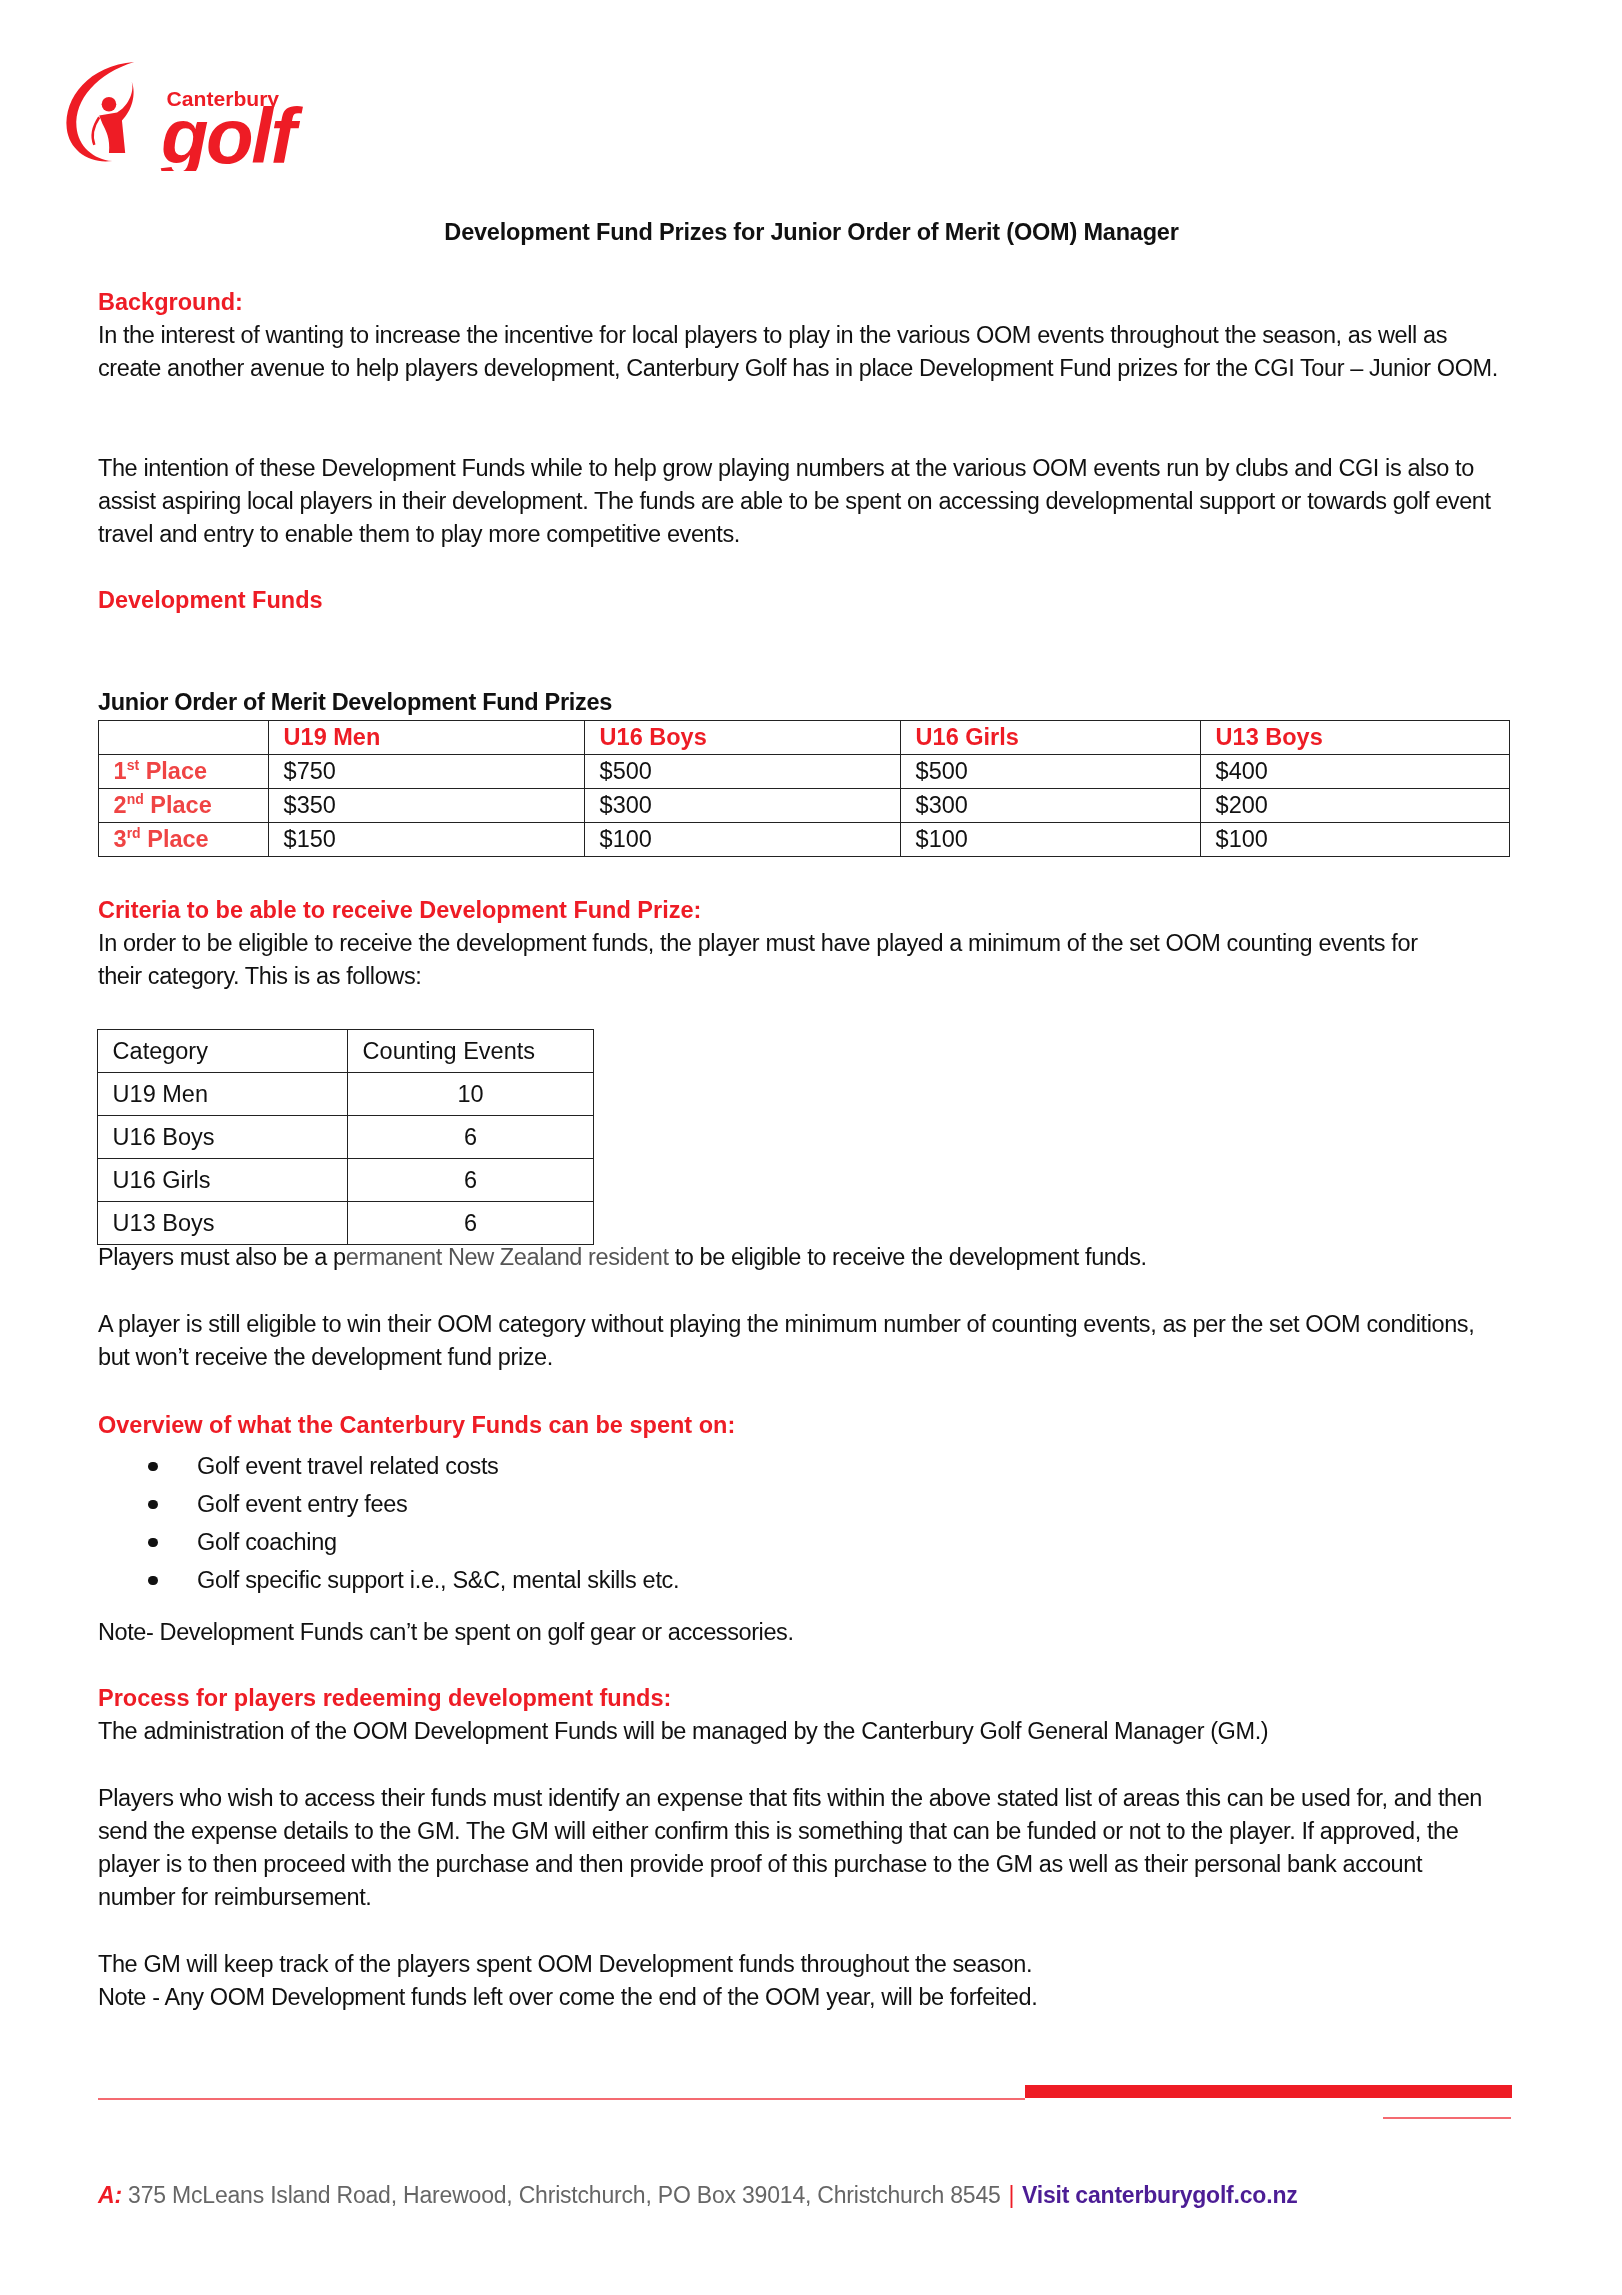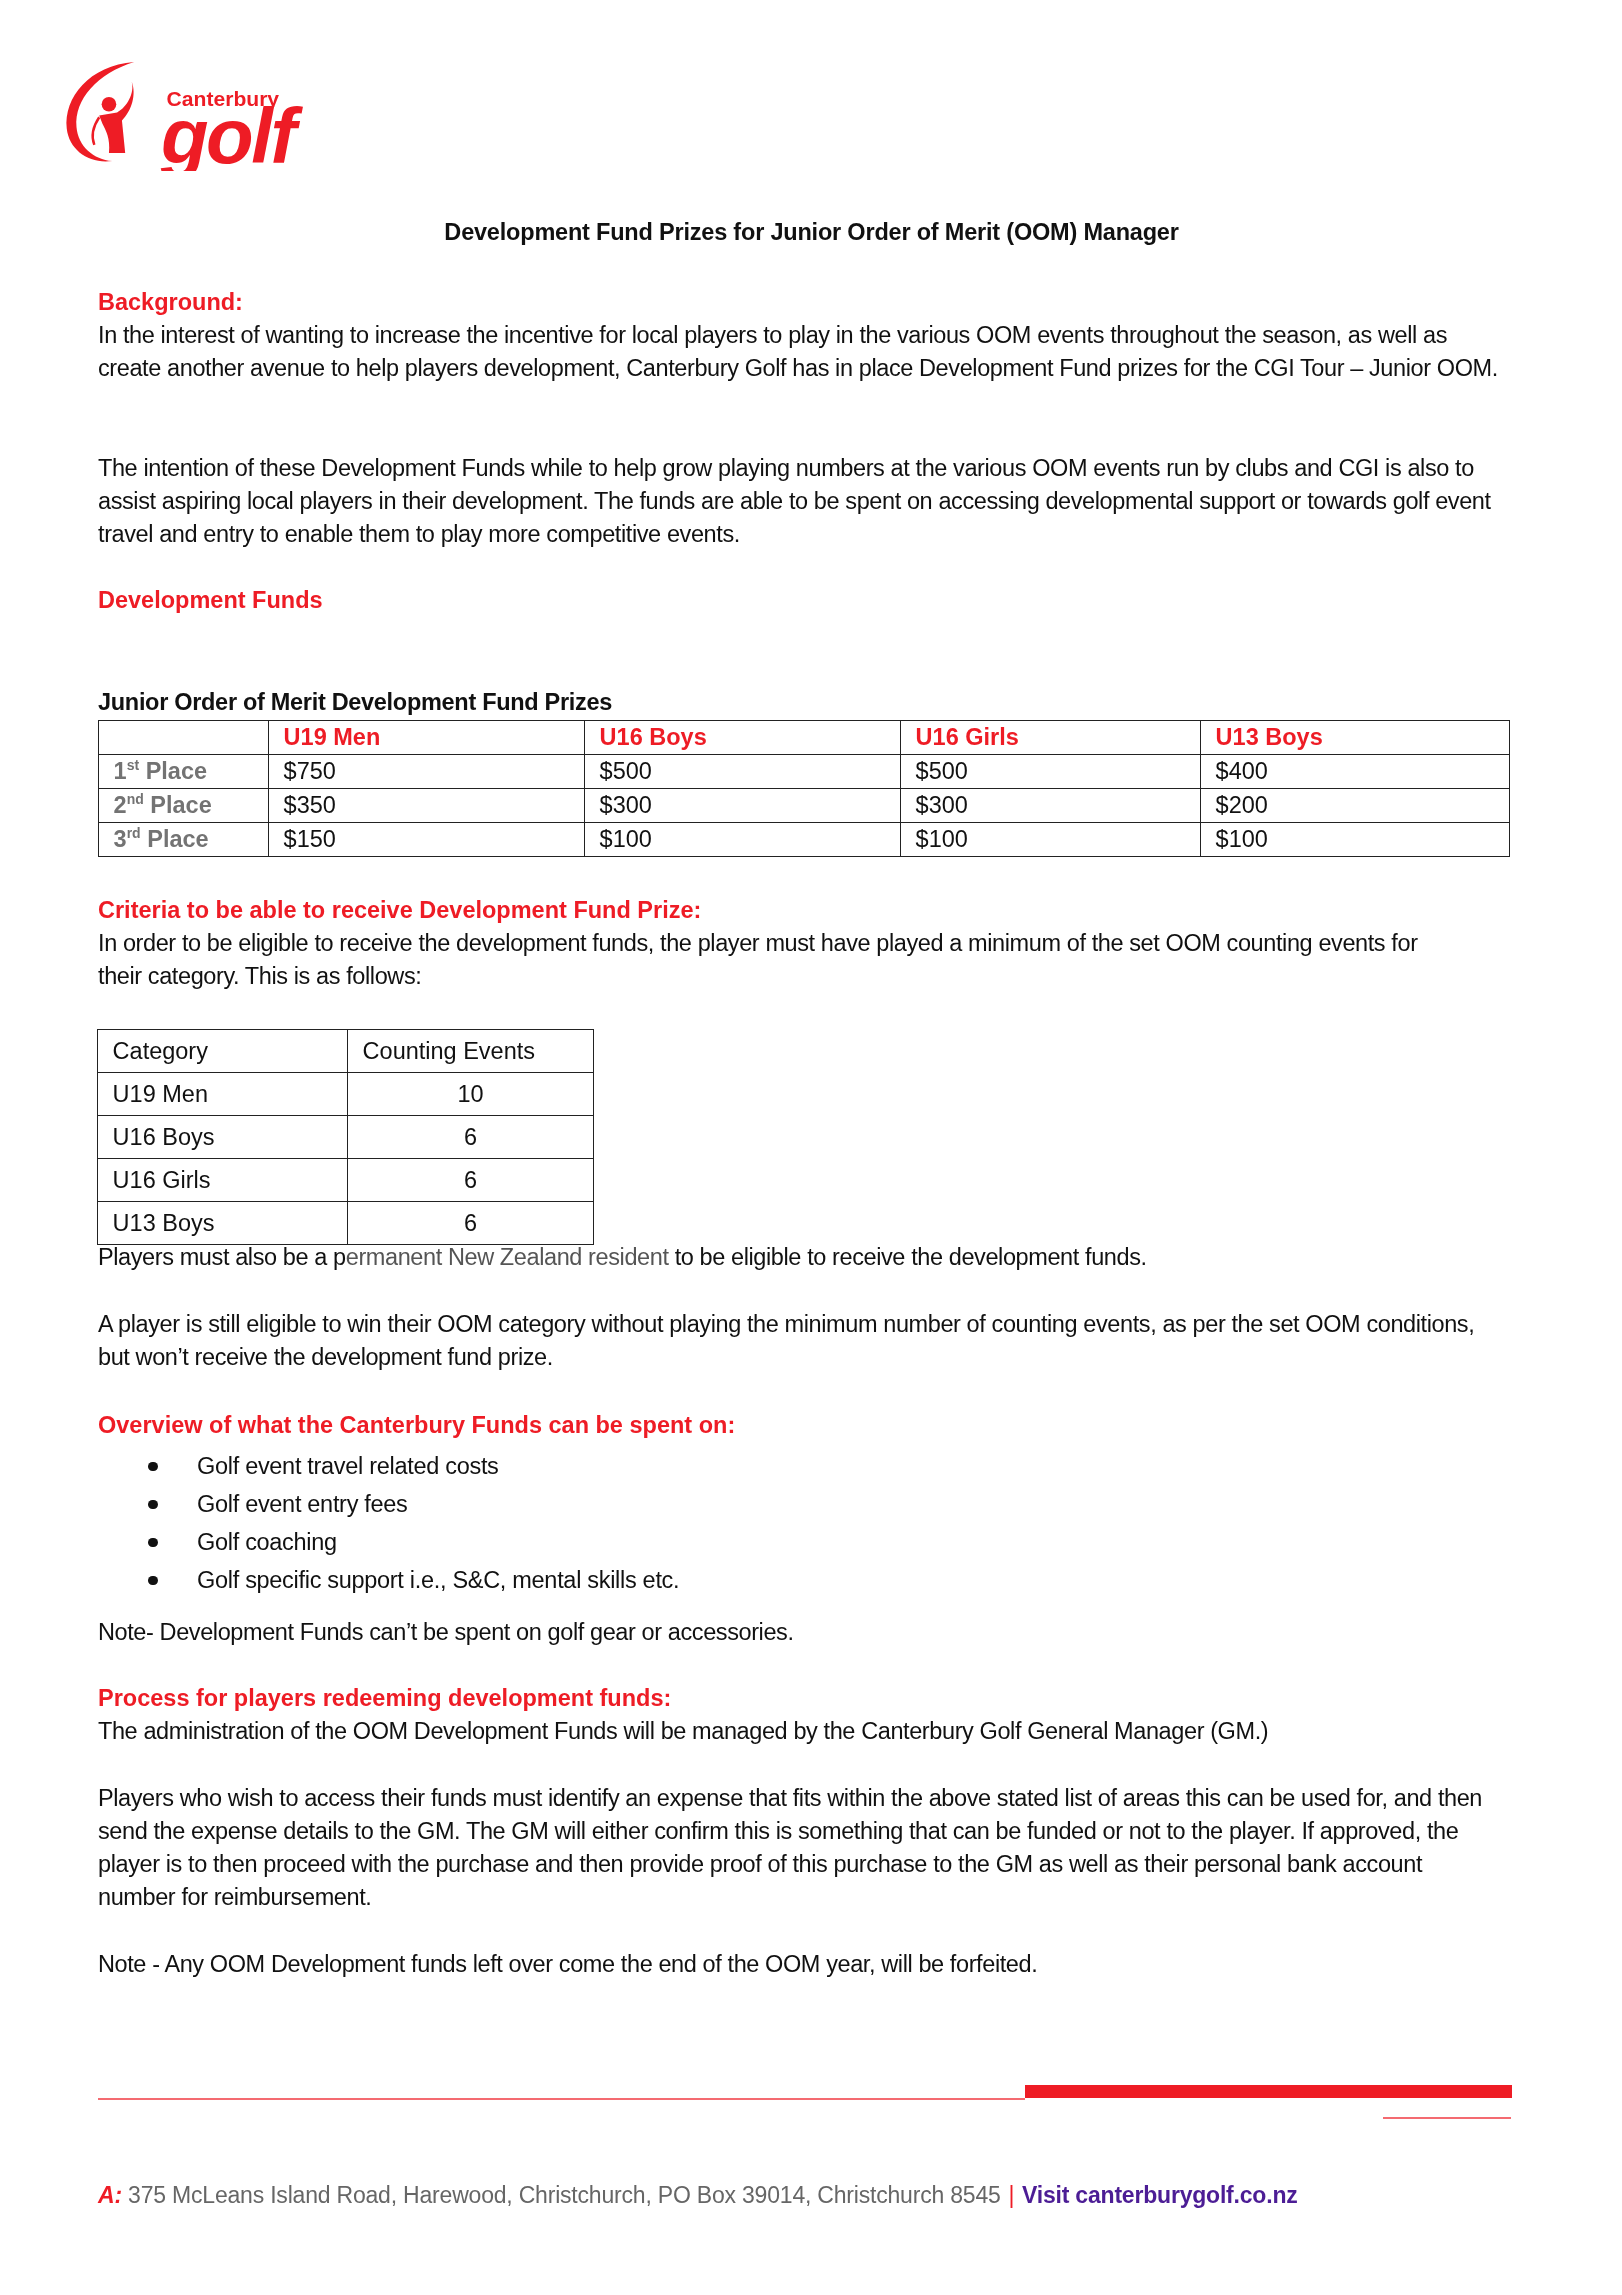--- a/index.html
+++ b/index.html
@@ -29,21 +29,21 @@
     
     table.prizes {
       position: absolute; left: 98px; top: 720px; width: 1412px;
       border-collapse: collapse; font-size: 23.5px;
     }
     table.prizes td, table.prizes th {
       border: 1.6px solid #222; height: 34px; padding: 0 14.6px; text-align: left;
       font-weight: normal; line-height: 31px;
     }
     table.prizes th { color: #ee1c25; font-weight: bold; }
-    table.prizes td.place { color: #737373; font-weight: bold; width: 170px; }
+    table.prizes td.place { color: #ef4444; font-weight: bold; width: 170px; }
     table.prizes td.place sup { font-size: 14px; line-height: 0; vertical-align: super; }
     table.prizes .c1 { width: 316px; }
     table.prizes .c2 { width: 316px; }
     table.prizes .c3 { width: 300px; }
 
     
     table.criteria {
       position: absolute; left: 97px; top: 1029px; width: 497px;
       border-collapse: collapse; font-size: 23.5px;
     }
@@ -197,20 +197,21 @@
   </div>
 
   <div class="block" style="top:1682px;">
     <div class="heading">Process for players redeeming development funds:</div>
     <div class="para">The administration of the OOM Development Funds will be managed by the Canterbury Golf General Manager (GM.)</div>
   </div>
   <div class="block" style="top:1782px;">
     <div class="para" style="width:1396px;">Players who wish to access their funds must identify an expense that fits within the above stated list of areas this can be used for, and then send the expense details to the GM. The GM will either confirm this is something that can be funded or not to the player. If approved, the player is to then proceed with the purchase and then provide proof of this purchase to the GM as well as their personal bank account number for reimbursement.</div>
   </div>
   <div class="block" style="top:1948px;">
+    <div class="para">The GM will keep track of the players spent OOM Development funds throughout the season.</div>
     <div class="para">Note - Any OOM Development funds left over come the end of the OOM year, will be forfeited.</div>
   </div>
 
   <div class="footer-line-thin"></div>
   <div class="footer-line-thick"></div>
   <div class="footer-line-small"></div>
 
   <div class="footer-address">
     <span class="red-label">A:</span>
     <span>375 McLeans Island Road, Harewood, Christchurch, PO Box 39014, Christchurch 8545</span>

